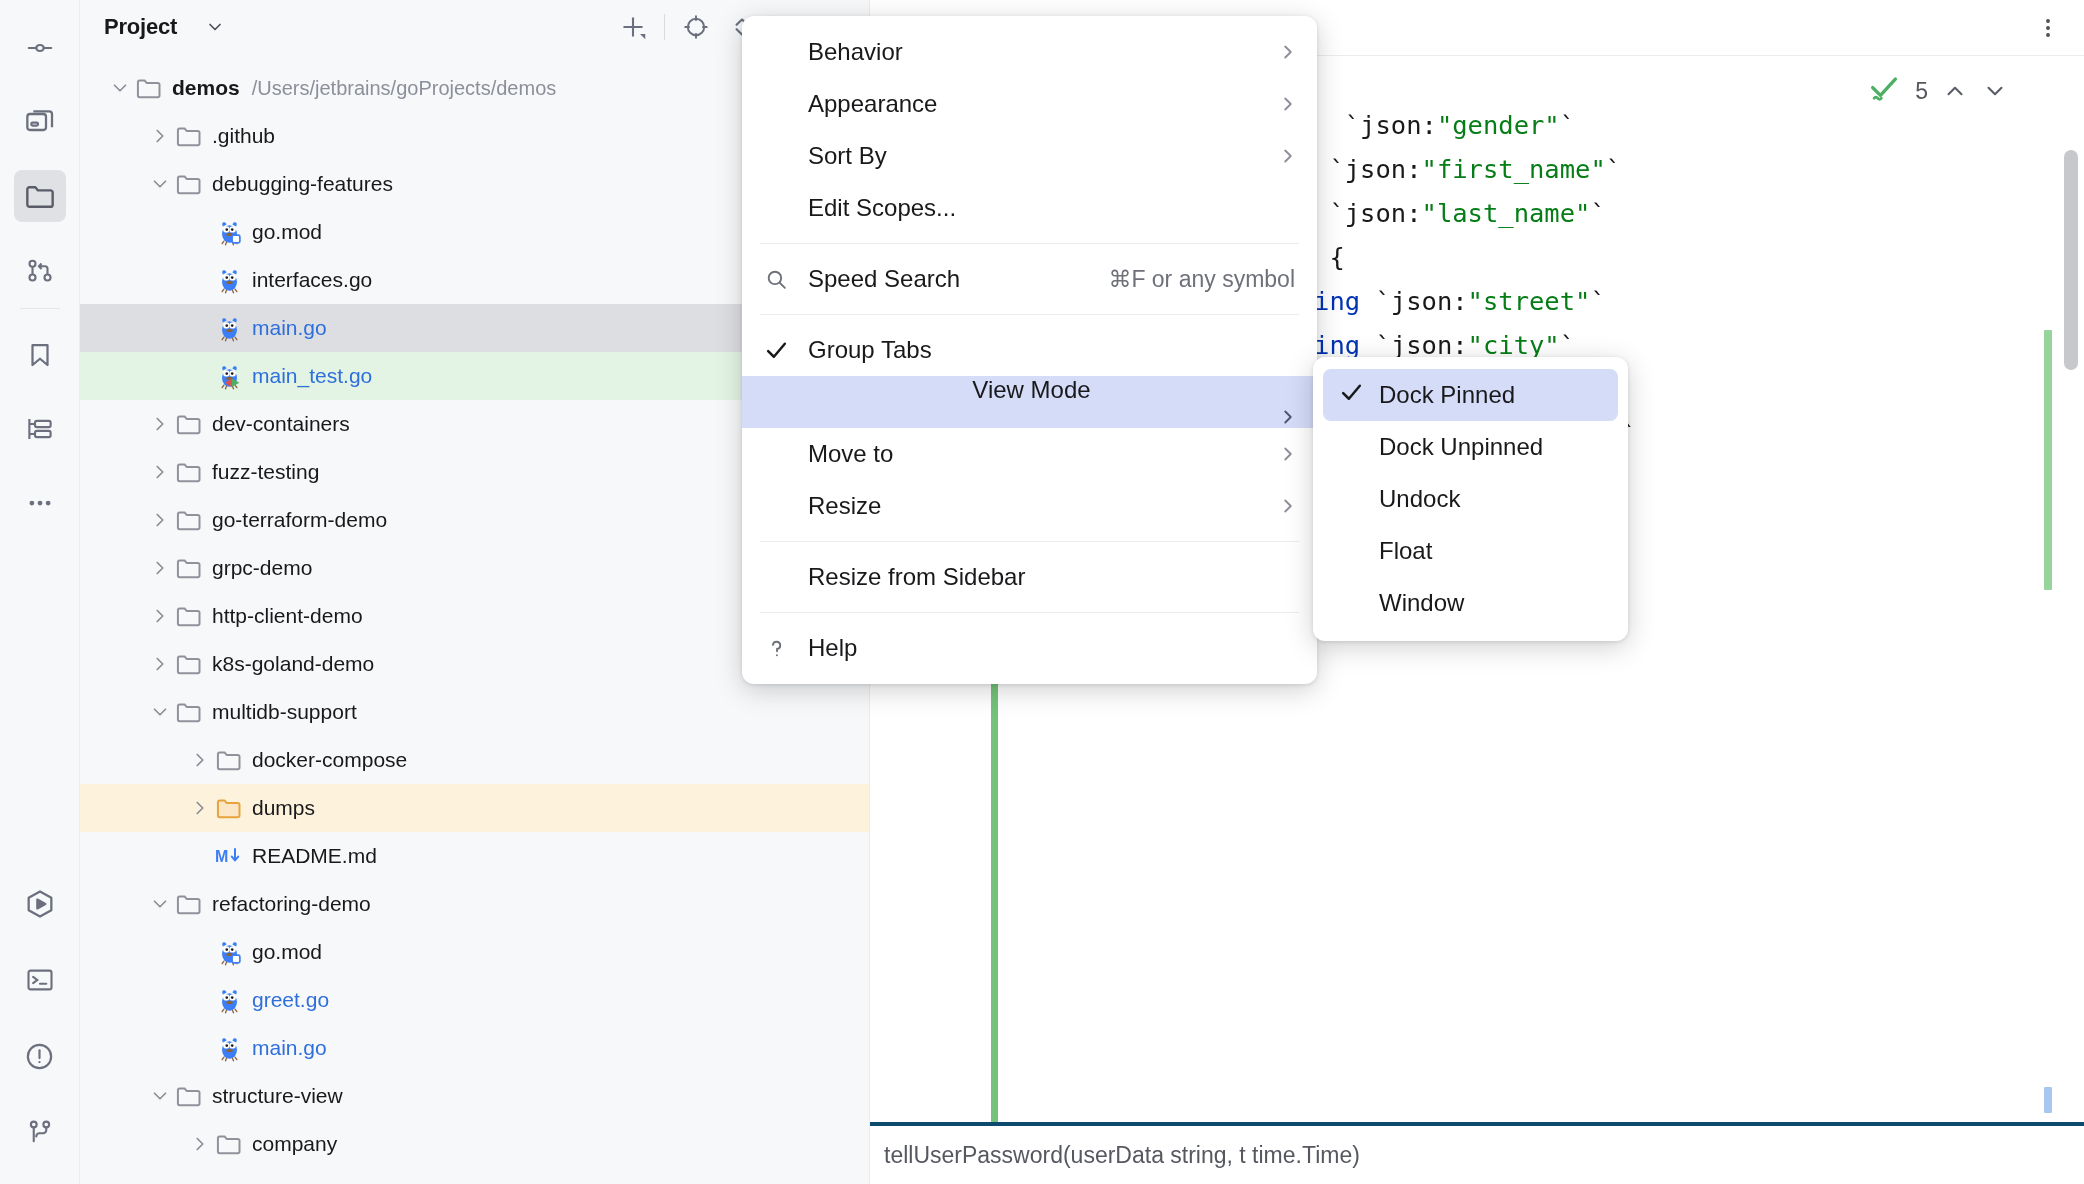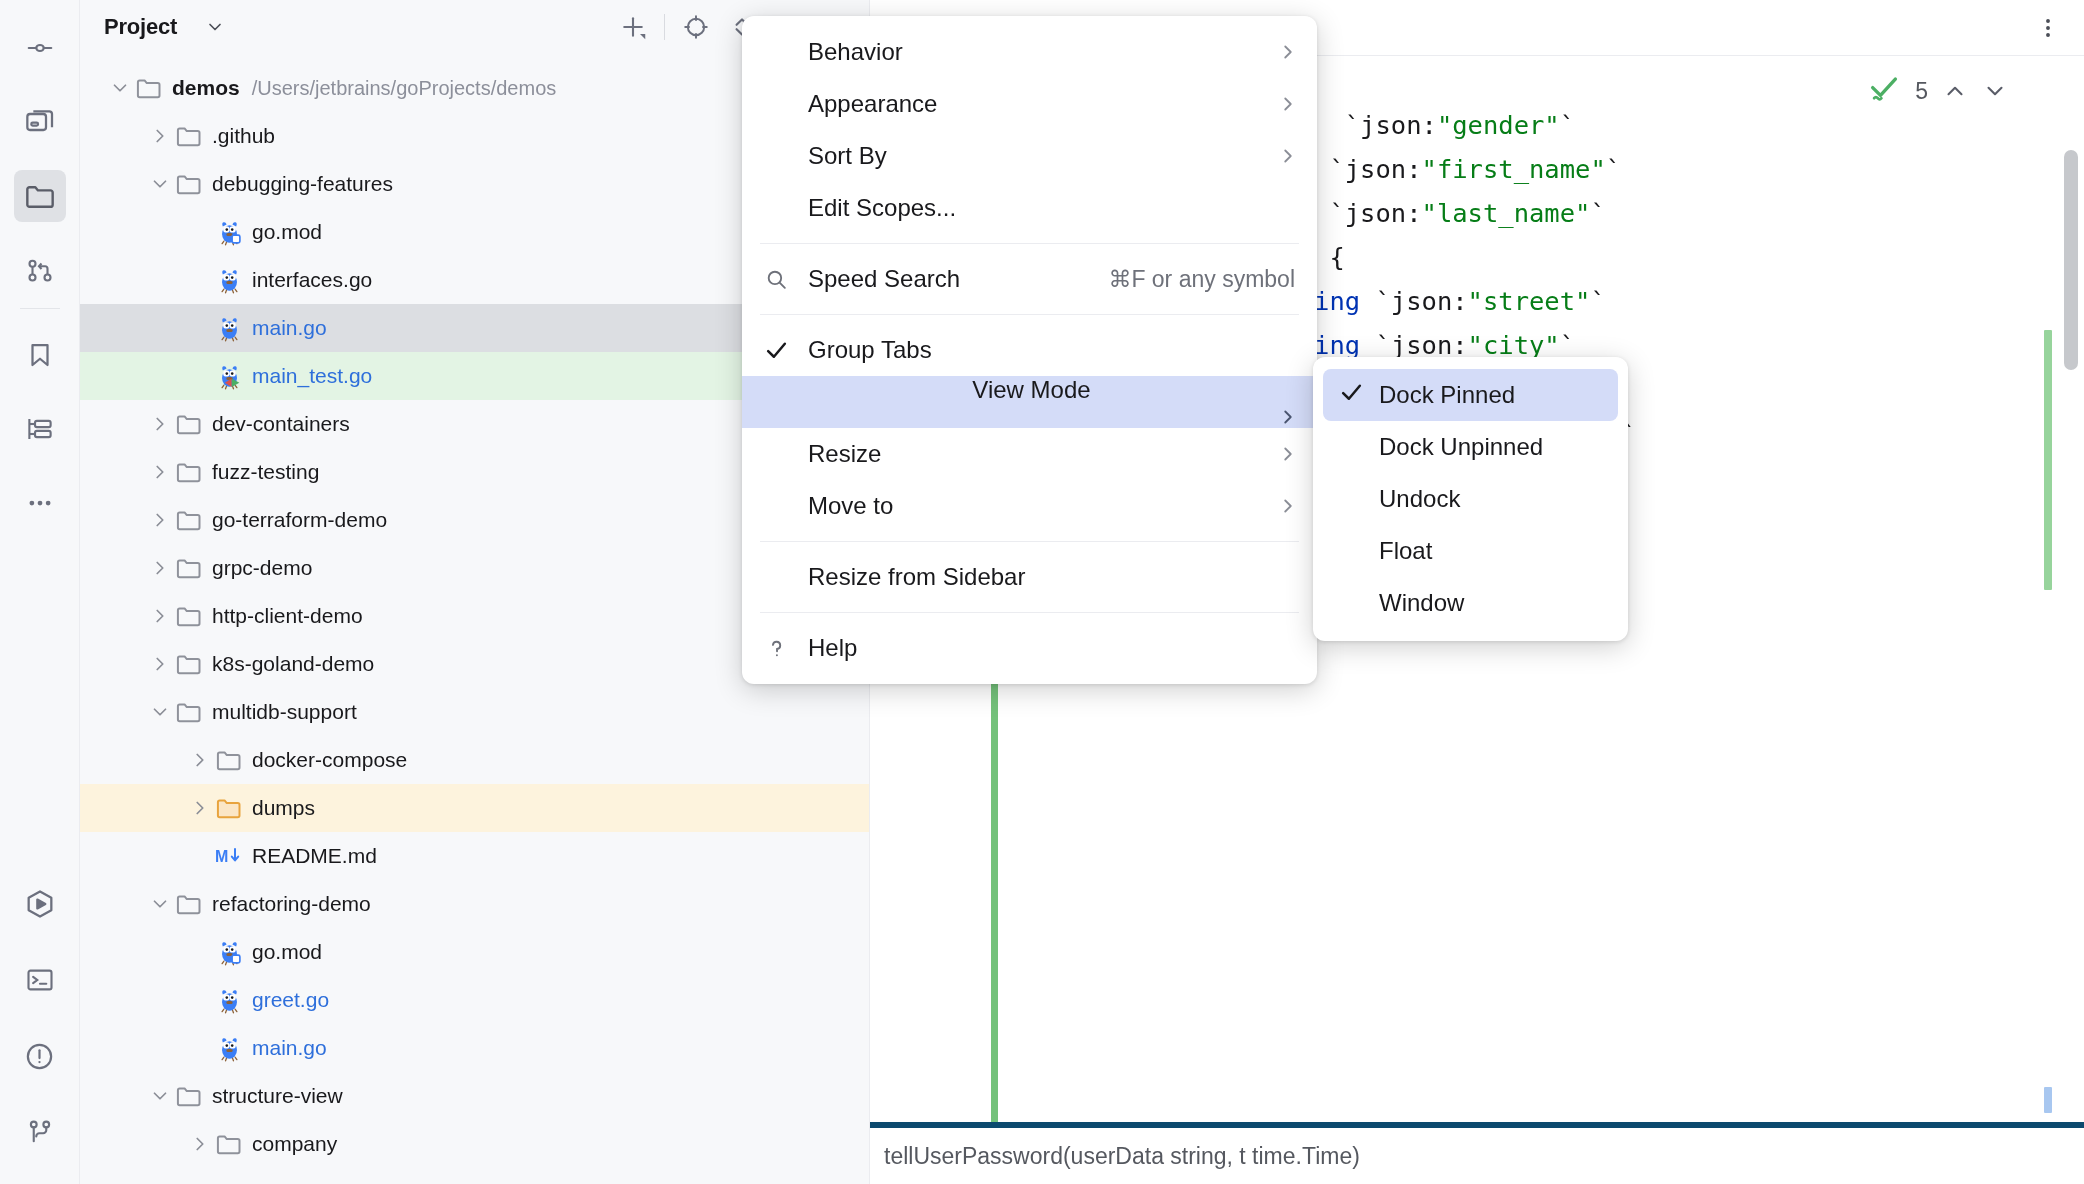--- a/index.html
+++ b/index.html
@@ -102,21 +102,21 @@
   .s { color: #067d17; }
   .stripe {
     position: absolute; left: 121px; top: 0; width: 7px; bottom: 0;
     background: #74c27b;
   }
   .indent-guide {
     position: absolute; left: 252px; width: 1px; background: #d8dade;
   }
   .status-bar {
     position: absolute; left: 0; right: 0; bottom: 0; height: 62px;
-    border-top: 6px solid #0c4a6e; background: #ffffff;
+    border-top: 4px solid #0c4a6e; background: #ffffff;
     display: flex; align-items: center; padding-left: 14px;
     font-size: 23px; color: #55585f; font-family: "Liberation Sans", sans-serif;
   }
   .scroll-thumb {
     position: absolute; right: 6px; top: 150px; width: 14px; height: 220px;
     background: #c6c8cc; border-radius: 7px;
   }
   .marker { position: absolute; right: 32px; border-radius: 1px; }
 
   
@@ -740,30 +740,30 @@
         <span class="mi-ico"></span>
         <span class="mi-lbl">View Mode</span>
         <span class="mi-arrow">
           <svg width="22" height="22" viewBox="0 0 24 24" fill="none" stroke="#4a5570" stroke-width="2" stroke-linecap="round" stroke-linejoin="round">
             <polyline points="9 6 15 12 9 18"></polyline>
           </svg>
         </span>
       </div>
       <div class="mi">
         <span class="mi-ico"></span>
-        <span class="mi-lbl">Resize</span>
+        <span class="mi-lbl">Move to</span>
         <span class="mi-arrow">
           <svg width="22" height="22" viewBox="0 0 24 24" fill="none" stroke="#8b8e97" stroke-width="2" stroke-linecap="round" stroke-linejoin="round">
             <polyline points="9 6 15 12 9 18"></polyline>
           </svg>
         </span>
       </div>
       <div class="mi">
         <span class="mi-ico"></span>
-        <span class="mi-lbl">Move to</span>
+        <span class="mi-lbl">Resize</span>
         <span class="mi-arrow">
           <svg width="22" height="22" viewBox="0 0 24 24" fill="none" stroke="#8b8e97" stroke-width="2" stroke-linecap="round" stroke-linejoin="round">
             <polyline points="9 6 15 12 9 18"></polyline>
           </svg>
         </span>
       </div>
       <div class="m-sep"></div>
       <div class="mi">
         <span class="mi-ico"></span>
         <span class="mi-lbl">Resize from Sidebar</span>

